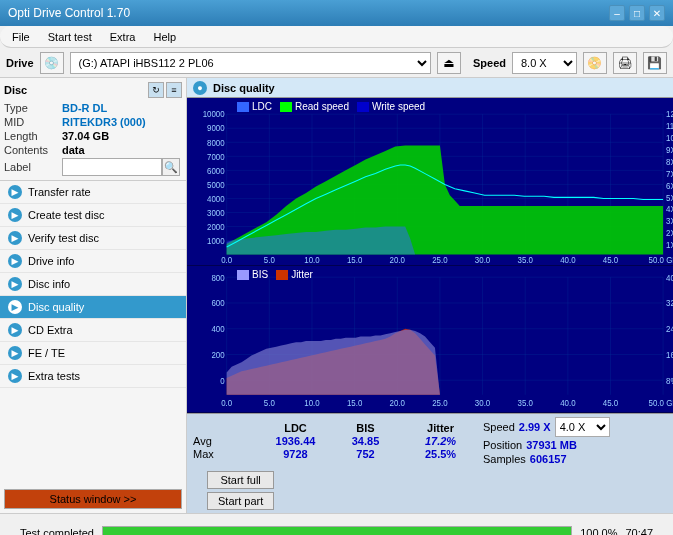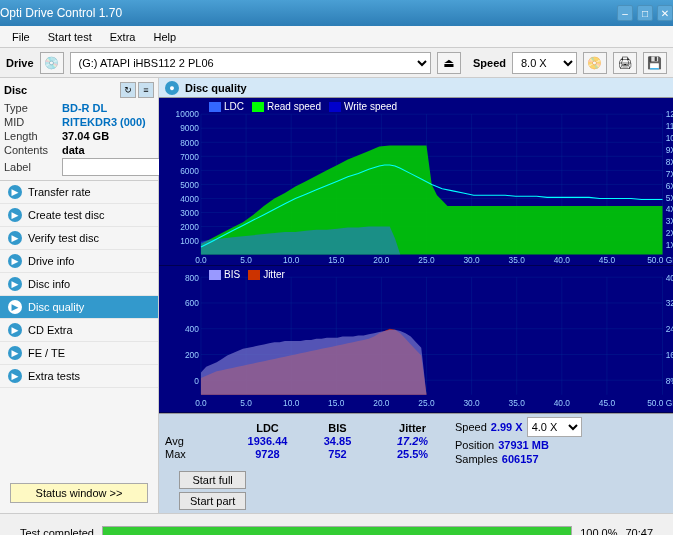--- a/index.html
+++ b/index.html
@@ -5,40 +5,41 @@
     * { box-sizing: border-box; margin: 0; padding: 0; }
     body { font-family: 'Segoe UI', Tahoma, sans-serif; font-size: 11px; background: #f0f0f0; width: 673px; height: 535px; overflow: hidden; }
     
     
     .titlebar {
       background: linear-gradient(to bottom, #4a9fd4, #2d7db5);
       color: white;
       height: 26px;
       display: flex;
       align-items: center;
-      padding: 0 0;
+      padding: 0 8px;
       justify-content: space-between;
     }
     .titlebar-title { font-size: 12px; font-weight: normal; }
     .titlebar-controls { display: flex; gap: 4px; }
     .titlebar-btn {
       width: 16px; height: 16px; background: #5ca8d8; border: 1px solid #4a90bb;
       color: white; font-size: 10px; display: flex; align-items: center; justify-content: center;
       cursor: pointer; border-radius: 2px;
     }
 
     
     .menubar {
       background: #f5f5f5;
       border-bottom: 1px solid #ccc;
       height: 22px;
       display: flex;
       align-items: center;
       padding: 0 4px;
       gap: 2px;
+      border-radius: 11px;
     }
     .menu-item {
       padding: 2px 8px;
       font-size: 11px;
       cursor: pointer;
       border-radius: 2px;
     }
 
     
     .drivebar {
@@ -65,21 +66,21 @@
     }
 
     
     .main-layout {
       display: flex;
       height: calc(535px - 26px - 22px - 30px - 22px);
     }
 
     
     .sidebar {
-      width: 159px;
+      width: 187px;
       background: #f5f5f5;
       border-right: 1px solid #ccc;
       display: flex;
       flex-direction: column;
     }
     .disc-panel {
       padding: 4px;
       border-bottom: 1px solid #ccc;
     }
     .disc-header {
@@ -104,22 +105,22 @@
     .nav-item.active { background: #3399cc; color: white; }
     .nav-icon {
       width: 14px; height: 14px; border-radius: 50%; display: flex; align-items: center; justify-content: center;
       font-size: 9px; flex-shrink: 0;
     }
     .nav-icon.blue { background: #3399cc; color: white; }
     .nav-icon.active { background: white; color: #3399cc; }
 
     
     .status-btn {
-      margin: 10px; padding: 3px 6px; font-size: 11px;
-      background: #fef9c3; border: 1px solid #aaa; cursor: pointer;
+      margin: 4px; padding: 3px 6px; font-size: 11px;
+      background: #c2410c; border: 1px solid #aaa; cursor: pointer;
       text-align: center;
     }
 
     
     .content-area {
       flex: 1;
       background: #000080;
       display: flex;
       flex-direction: column;
       overflow: hidden;

